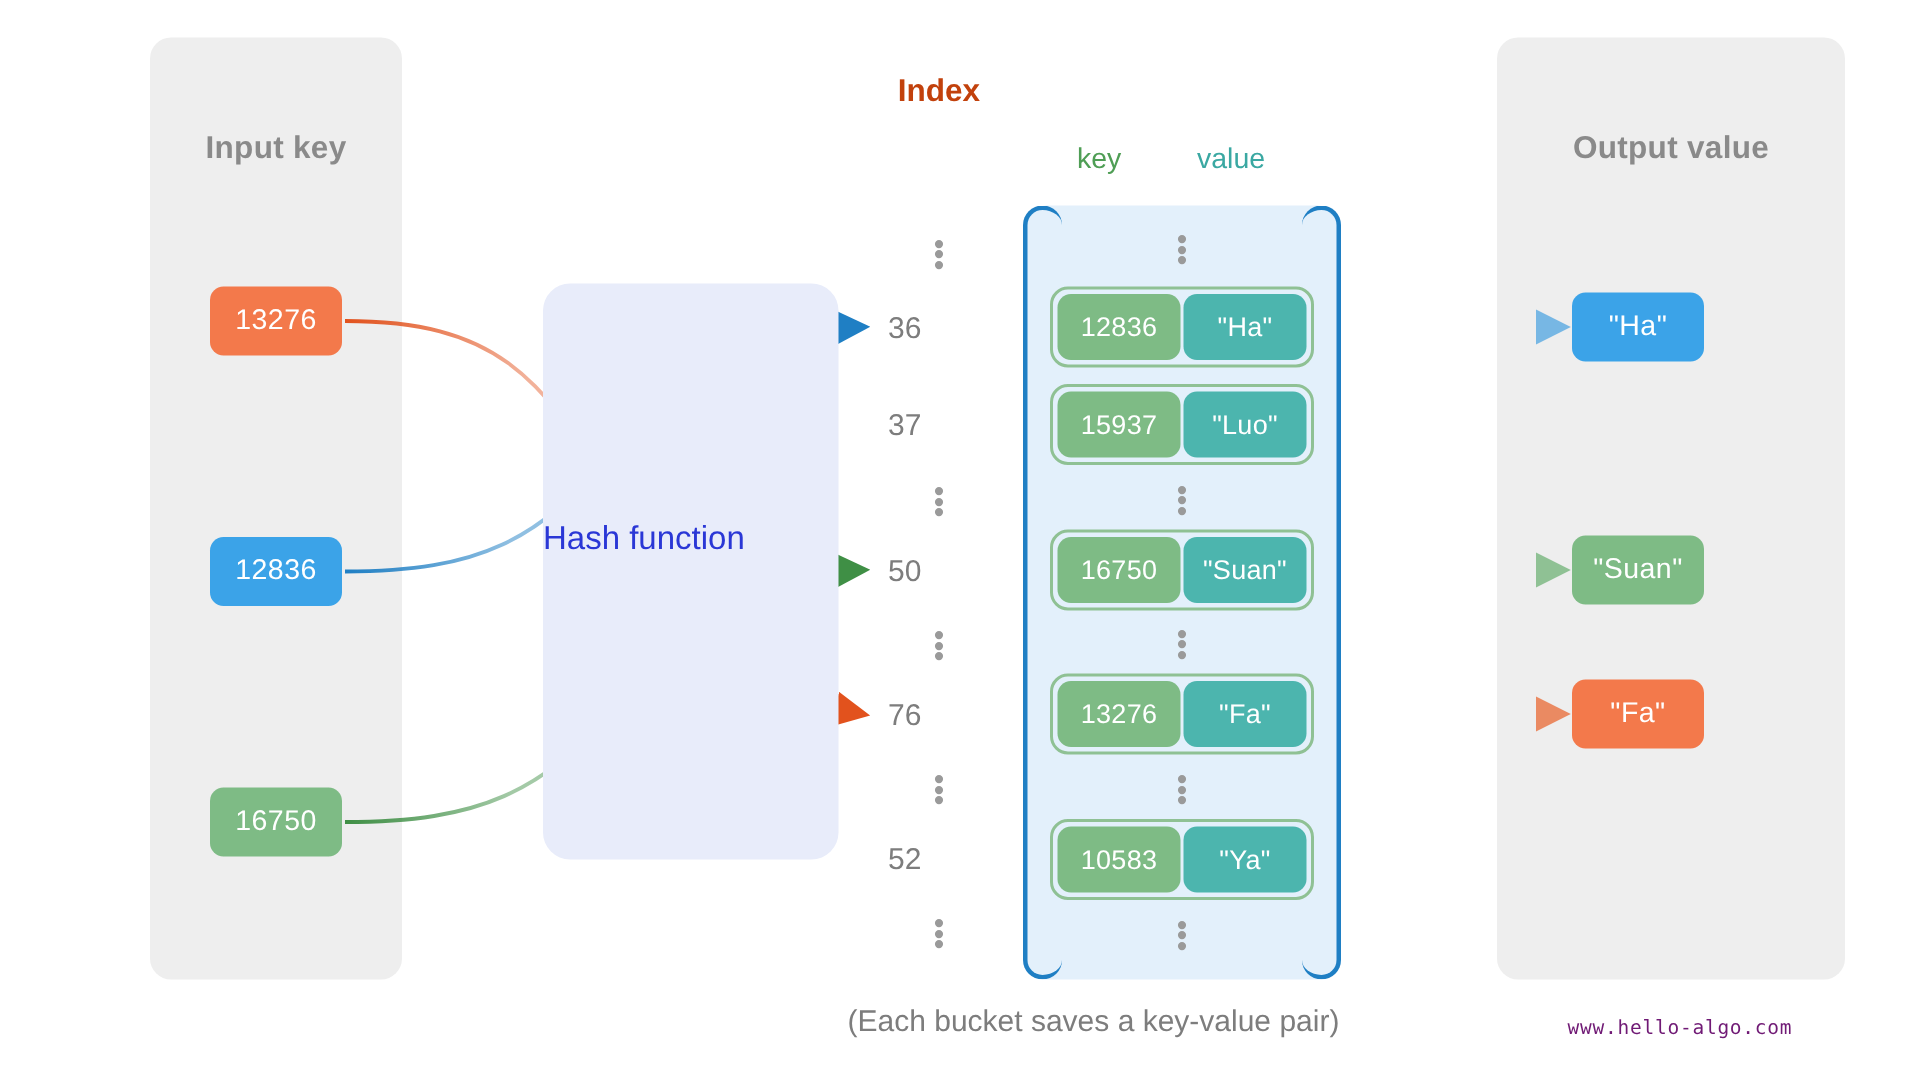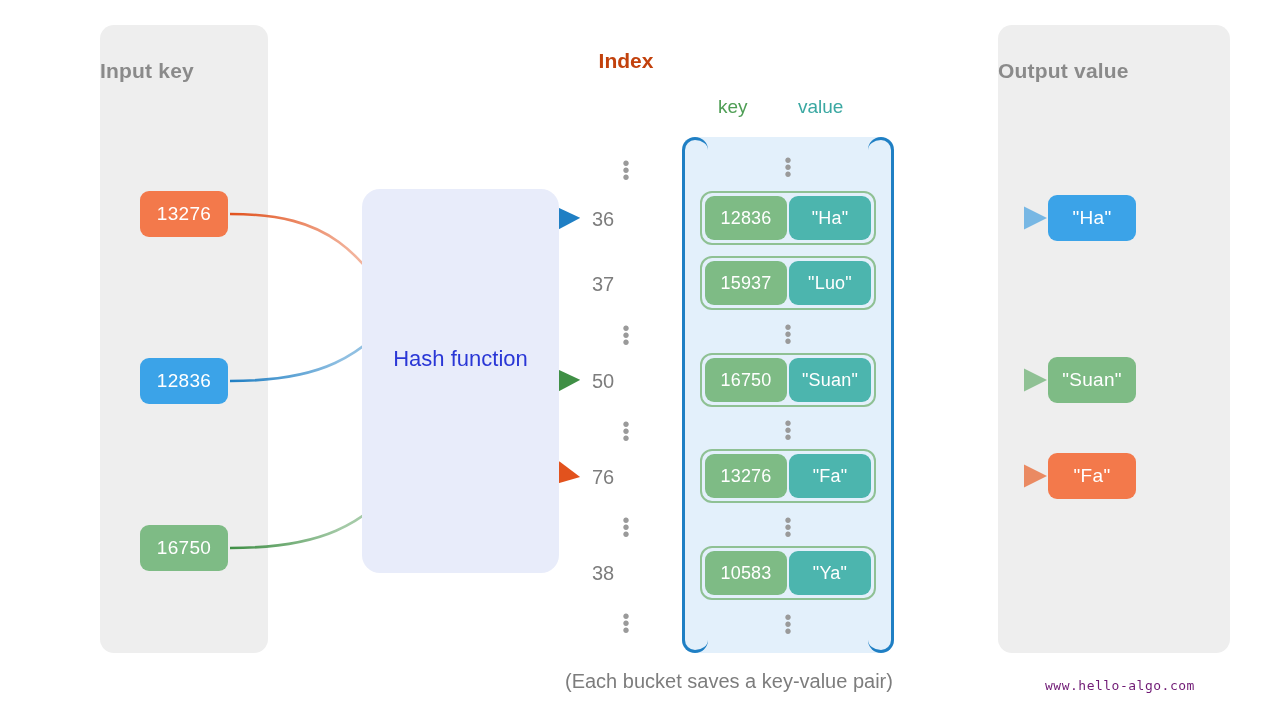--- a/index.html
+++ b/index.html
@@ -11,21 +11,21 @@
   .stage{position:absolute;left:0;top:0;width:1280px;height:720px;}
 
   
   .panel{
     position:absolute;background:#eeeeee;border-radius:14px;
   }
   #panel-input{left:100px;top:25px;width:168px;height:628px;}
   #panel-output{left:998px;top:25px;width:232px;height:628px;}
 
   .panel-title{
-    position:absolute;width:100%;text-align:left;top:34px;
+    position:absolute;width:100%;text-align:center;top:62px;
     font-size:21px;font-weight:bold;color:#8a8a8a;letter-spacing:.2px;
   }
 
   
   .chip{
     position:absolute;border-radius:9px;color:#ffffff;
     display:flex;align-items:center;justify-content:center;
     font-size:19px;letter-spacing:.3px;
   }
   .chip.orange{background:#f3794b;}
@@ -39,21 +39,21 @@
   #out-0{left:1048px;top:195px;width:88px;height:46px;}
   #out-1{left:1048px;top:357px;width:88px;height:46px;}
   #out-2{left:1048px;top:453px;width:88px;height:46px;}
 
   
   #hashbox{
     position:absolute;left:362px;top:189px;width:197px;height:384px;
     background:#e8ecfa;border-radius:18px;
   }
   .hash-line{
-    position:absolute;width:100%;text-align:center;color:#2a37d6;
+    position:absolute;width:100%;text-align:left;color:#2a37d6;
     white-space:nowrap;
   }
   #hash-name{top:157px;font-size:22px;}
   #hash-expr{top:205px;font-size:21px;font-weight:bold;letter-spacing:1px;}
 
   
   #index-col{position:absolute;left:592px;top:140px;width:68px;height:512px;}
   .idx{
     position:absolute;width:68px;
     font-size:20px;color:#7d7d7d;
@@ -250,21 +250,21 @@
         <span>•</span>
         <span>•</span>
         <span>•</span>
       </div>
     <div class="idx" style="top:326px">76</div>
     <div class="dots" style="top:377px">
         <span>•</span>
         <span>•</span>
         <span>•</span>
       </div>
-    <div class="idx" style="top:422px">38</div>
+    <div class="idx" style="top:422px">52</div>
     <div class="dots" style="top:473px">
         <span>•</span>
         <span>•</span>
         <span>•</span>
       </div>
   </div>
 
   <div id="array-box">
 
     <div class="adots" style="top:20px">

